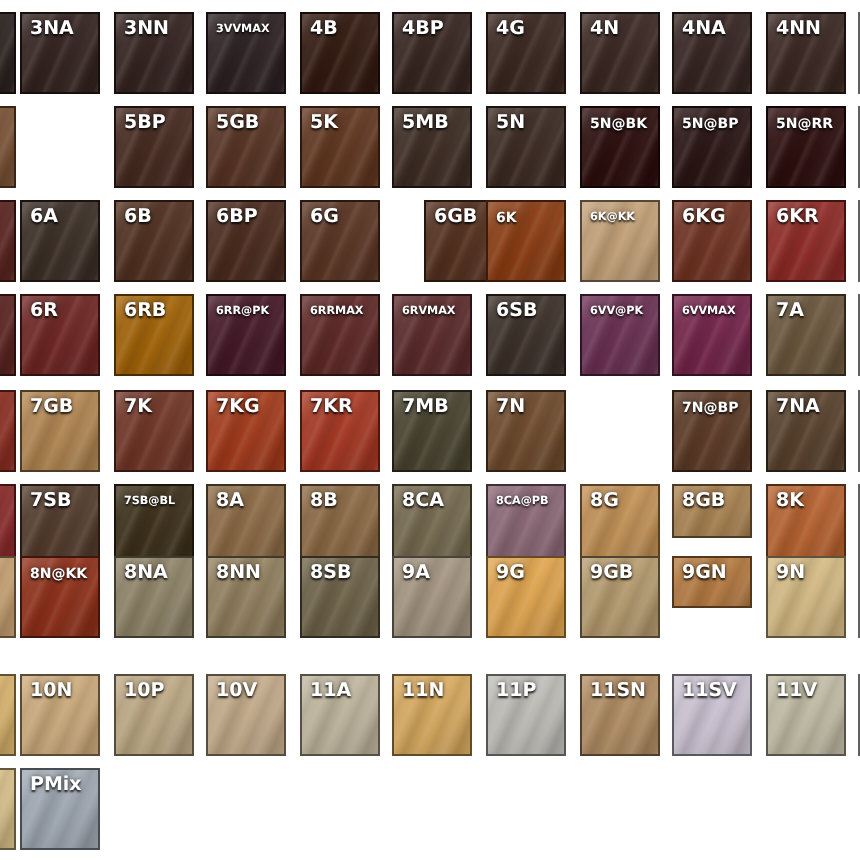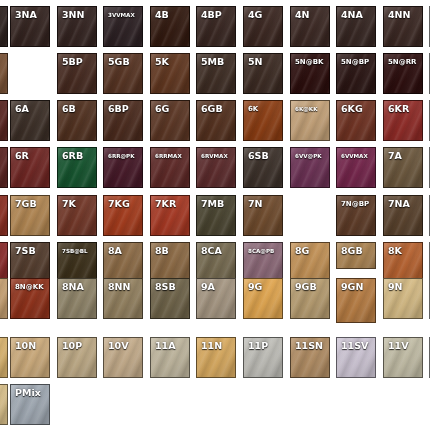--- a/index.html
+++ b/index.html
@@ -208,21 +208,21 @@
       <div class="swatch" style="left: 103px; width: 40px; height: 41px; background: rgb(74, 42, 29); text-align: center;">
         <div class="sheen"></div>
         <div class="gloss"></div>
         <span class="label lbl-s" style="color: rgb(255, 255, 255);">6BP</span>
       </div>
       <div class="swatch" style="left: 150px; width: 40px; height: 41px; background: rgb(90, 53, 35);">
         <div class="sheen"></div>
         <div class="gloss"></div>
         <span class="label lbl-s" style="color: rgb(255, 255, 255);">6G</span>
       </div>
-      <div class="swatch" style="left: 196px; width: 40px; height: 41px; background: rgb(83, 48, 30);">
+      <div class="swatch" style="left: 212px; width: 40px; height: 41px; background: rgb(83, 48, 30);">
         <div class="sheen"></div>
         <div class="gloss"></div>
         <span class="label lbl-s" style="color: rgb(255, 255, 255);">6GB</span>
       </div>
       <div class="swatch" style="left: 243px; width: 40px; height: 41px; background: rgb(138, 60, 18);">
         <div class="sheen"></div>
         <div class="gloss"></div>
         <span class="label lbl-xs" style="color: rgb(255, 255, 255);">6K</span>
       </div>
       <div class="swatch" style="left: 290px; width: 40px; height: 41px; background: rgb(194, 160, 119);">
@@ -245,21 +245,21 @@
     <div class="swatch-row" style="top: 147px;">
       <div class="swatch" style="left: -32px; width: 40px; height: 41px; background: rgb(92, 36, 34);">
         <div class="sheen"></div>
         <div class="gloss"></div>
       </div>
       <div class="swatch" style="left: 10px; width: 40px; height: 41px; background: rgb(110, 37, 34);">
         <div class="sheen"></div>
         <div class="gloss"></div>
         <span class="label lbl-s" style="color: rgb(255, 255, 255);">6R</span>
       </div>
-      <div class="swatch" style="left: 57px; width: 40px; height: 41px; background: #14532d;">
+      <div class="swatch" style="left: 57px; width: 40px; height: 41px; background: #a16207;">
         <div class="sheen"></div>
         <div class="gloss"></div>
         <span class="label lbl-s" style="color: rgb(255, 255, 255);">6RB</span>
       </div>
       <div class="swatch" style="left: 103px; width: 40px; height: 41px; background: rgb(69, 24, 39);">
         <div class="sheen"></div>
         <div class="gloss"></div>
         <span class="label lbl-xxs" style="color: rgb(255, 255, 255);">6RR@PK</span>
       </div>
       <div class="swatch" style="left: 150px; width: 40px; height: 41px; background: rgb(93, 40, 38);">
@@ -426,21 +426,21 @@
       <div class="swatch" style="left: 243px; width: 40px; height: 41px; background: rgb(223, 164, 78);">
         <div class="sheen"></div>
         <div class="gloss"></div>
         <span class="label lbl-s" style="color: rgb(255, 255, 255);">9G</span>
       </div>
       <div class="swatch" style="left: 290px; width: 40px; height: 41px; background: rgb(180, 154, 110);">
         <div class="sheen"></div>
         <div class="gloss"></div>
         <span class="label lbl-s" style="color: rgb(255, 255, 255);">9GB</span>
       </div>
-      <div class="swatch" style="left: 336px; width: 40px; height: 45px; background: rgb(181, 123, 66);">
+      <div class="swatch" style="left: 336px; width: 40px; height: 26px; background: rgb(181, 123, 66);">
         <div class="sheen"></div>
         <div class="gloss"></div>
         <span class="label lbl-s" style="color: rgb(255, 255, 255);">9GN</span>
       </div>
       <div class="swatch" style="left: 383px; width: 40px; height: 41px; background: rgb(211, 185, 131);">
         <div class="sheen"></div>
         <div class="gloss"></div>
         <span class="label lbl-s" style="color: rgb(255, 255, 255);">9N</span>
       </div>
       <div class="swatch" style="left: 429px; width: 40px; height: 41px; background: rgb(215, 215, 215);"></div>

